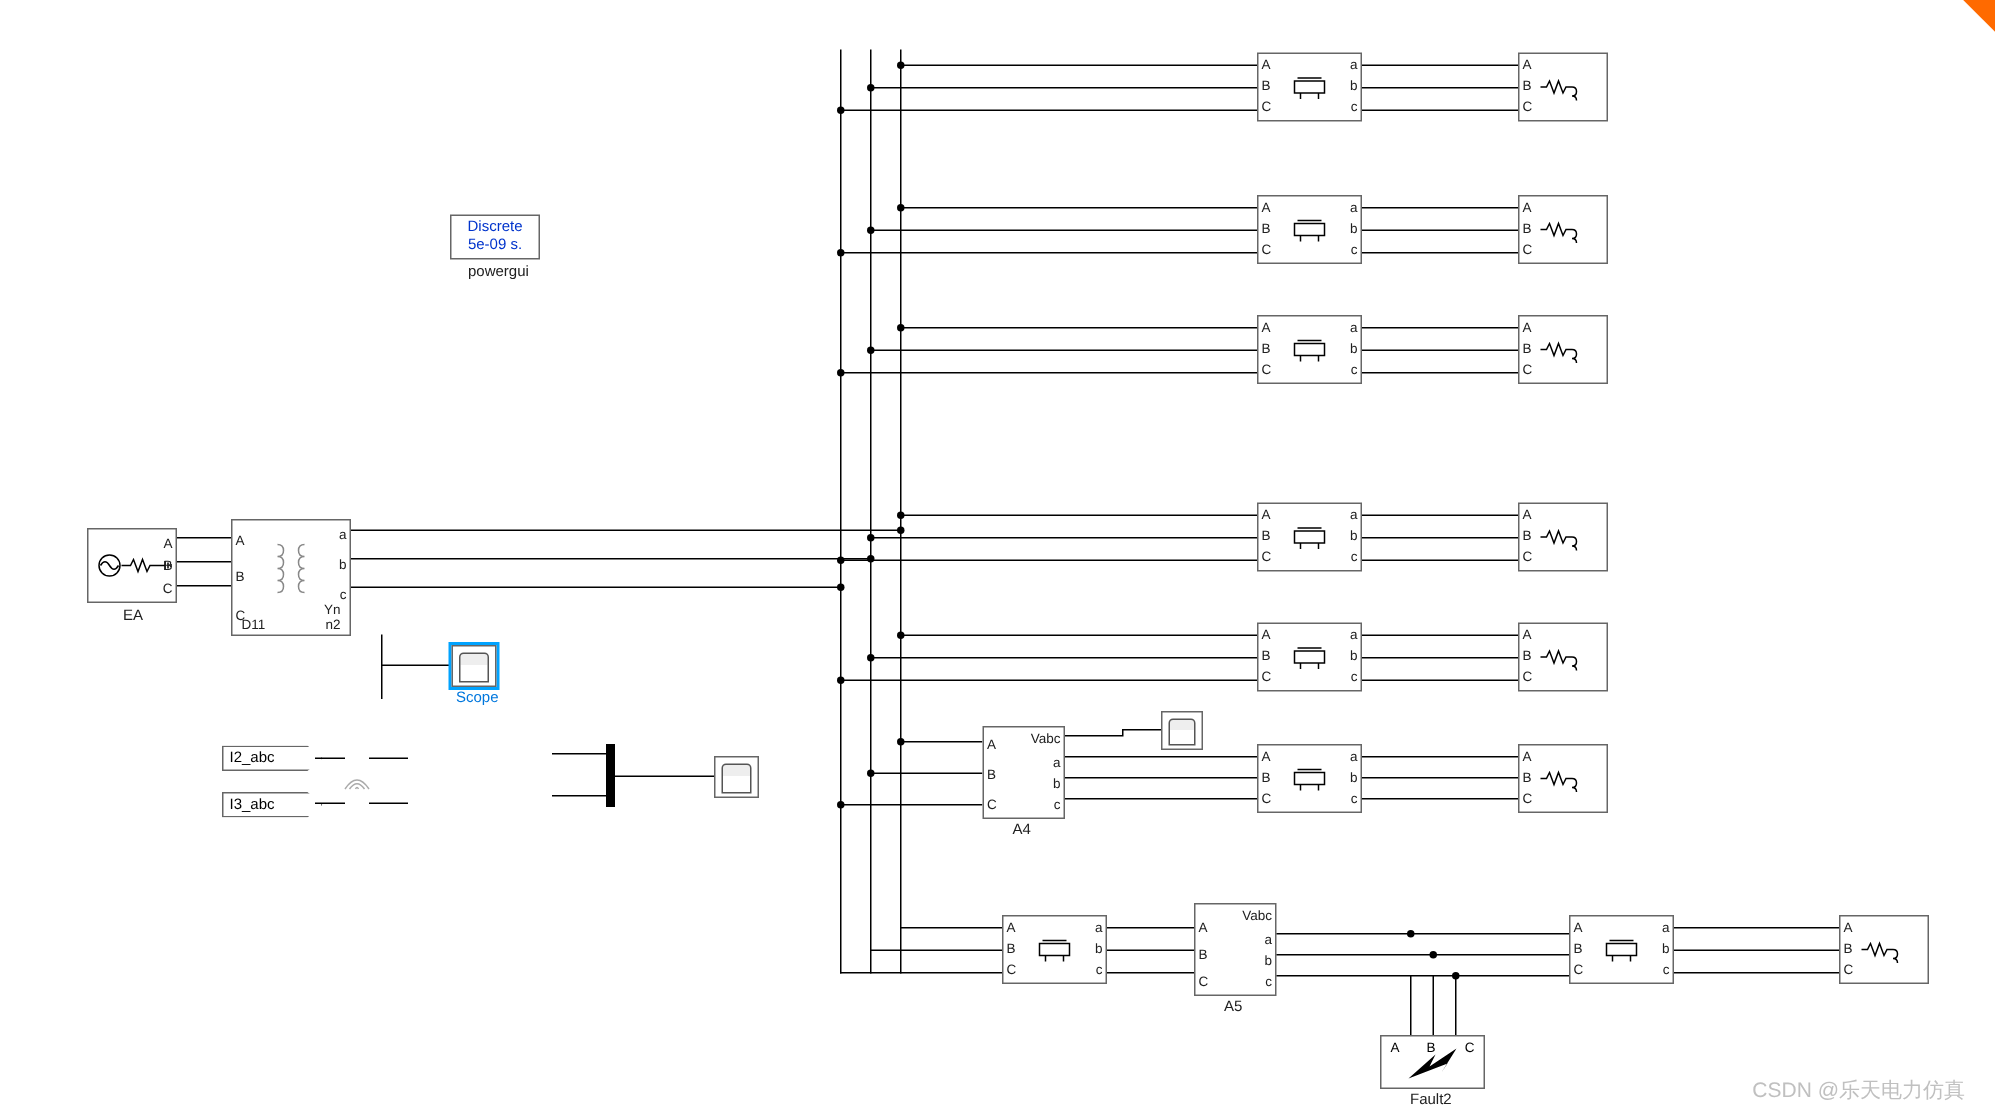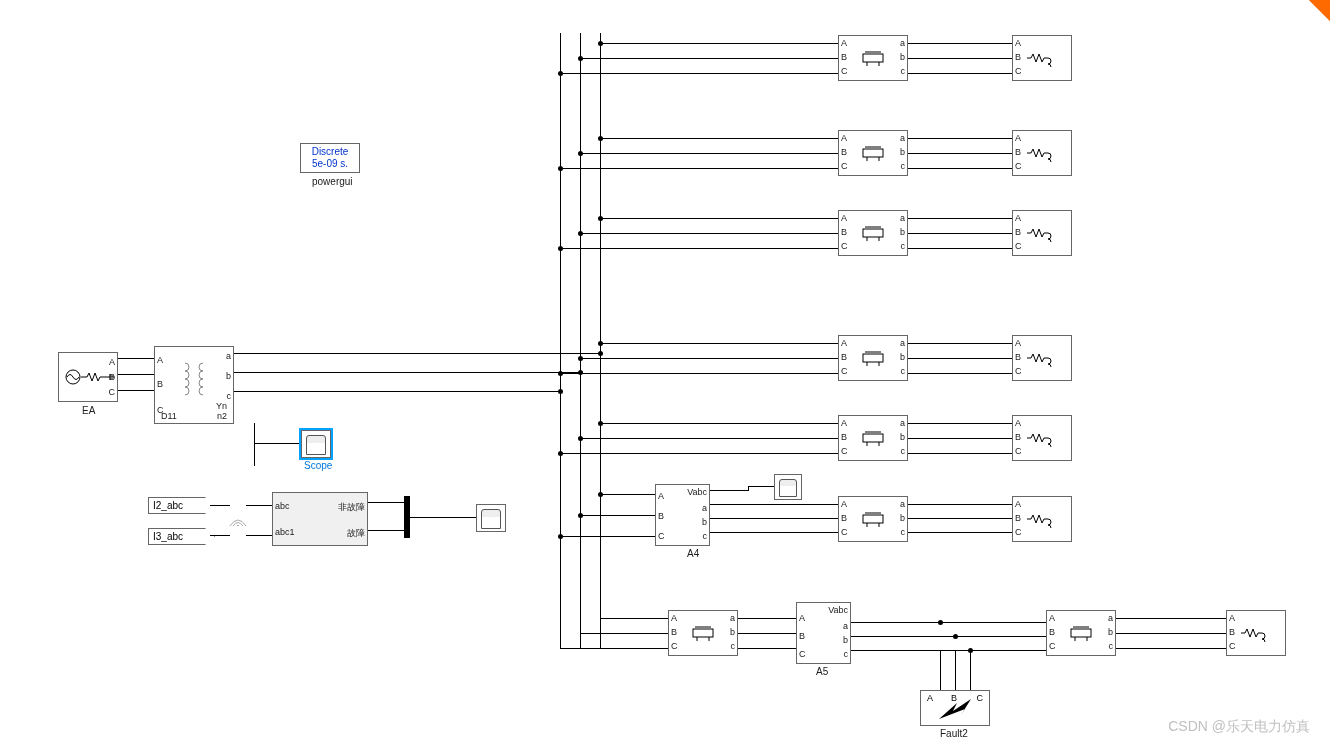--- a/index.html
+++ b/index.html
@@ -181,26 +181,20 @@
 
   <div style="position:absolute; left:228px; top:510px;">
     <svg width="20" height="20">
         <path d="M2 16 q8 -12 16 0 M5 16 q5 -7 10 0 M9 16 q1 -2 2 0" fill="none" stroke="#aaa"></path>
       </svg>
   </div>
 
   <div class="wire wh" style="left:246px; top:505px; width:26px;"></div>
   <div class="wire wh" style="left:246px; top:535px; width:26px;"></div>
 
-  <div class="block" style="left:272px; top:492px; width:96px; height:54px; background:#f0f0f0;">
-    <span class="port-l" style="top:8px;">abc</span>
-    <span class="port-l" style="top:34px;">abc1</span>
-    <span class="port-r" style="top:8px;">非故障</span>
-    <span class="port-r" style="top:34px;">故障</span>
-  </div>
 
   <div class="wire wh" style="left:368px; top:502px; width:36px;"></div>
   <div class="wire wh" style="left:368px; top:530px; width:36px;"></div>
   <div class="mux" style="left:404px; top:496px; width:6px; height:42px;"></div>
   <div class="wire wh" style="left:410px; top:517px; width:66px;"></div>
   <div class="block" style="left:476px; top:504px; width:30px; height:28px;">
     <div class="scope-inner"></div>
   </div>
 
   <div class="wire wv" style="left:560px; top:33px;  height:616px;"></div>
@@ -365,21 +359,21 @@
     <div class="node" style="left:560px; top:536px;"></div>
   <div class="block" style="left:655px; top:484px; width:55px; height:62px;">
     <span class="port-l" style="top:6px;">A</span>
     <span class="port-l" style="top:26px;">B</span>
     <span class="port-l" style="top:46px;">C</span>
     <span class="port-r tiny" style="top:2px;">Vabc</span>
     <span class="port-r" style="top:18px;">a</span>
     <span class="port-r" style="top:32px;">b</span>
     <span class="port-r" style="top:46px;">c</span>
   </div>
-  <div class="label" style="left:675px; top:548px;margin-left:12px;">A4</div>
+  <div class="label" style="left:675px; top:548px;">A4</div>
 
   <div class="wire wh" style="left:710px; top:490px; width:38px;"></div>
   <div class="wire wv" style="left:748px; top:486px; height:5px;"></div>
   <div class="wire wh" style="left:748px; top:486px; width:26px;"></div>
   <div class="block" style="left:774px; top:474px; width:28px; height:26px;">
       <div class="scope-inner"></div>
     </div>
 
   <div class="wire wh" style="left:710px; top:504px; width:128px;"></div>
     <div class="wire wh" style="left:710px; top:518px; width:128px;"></div>

